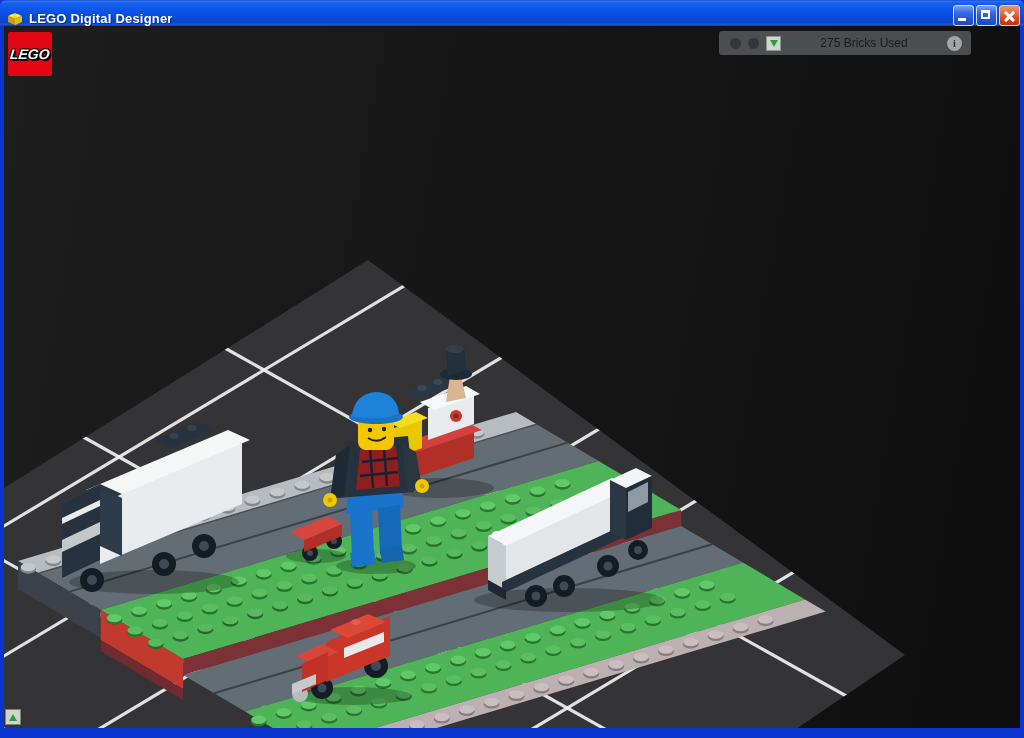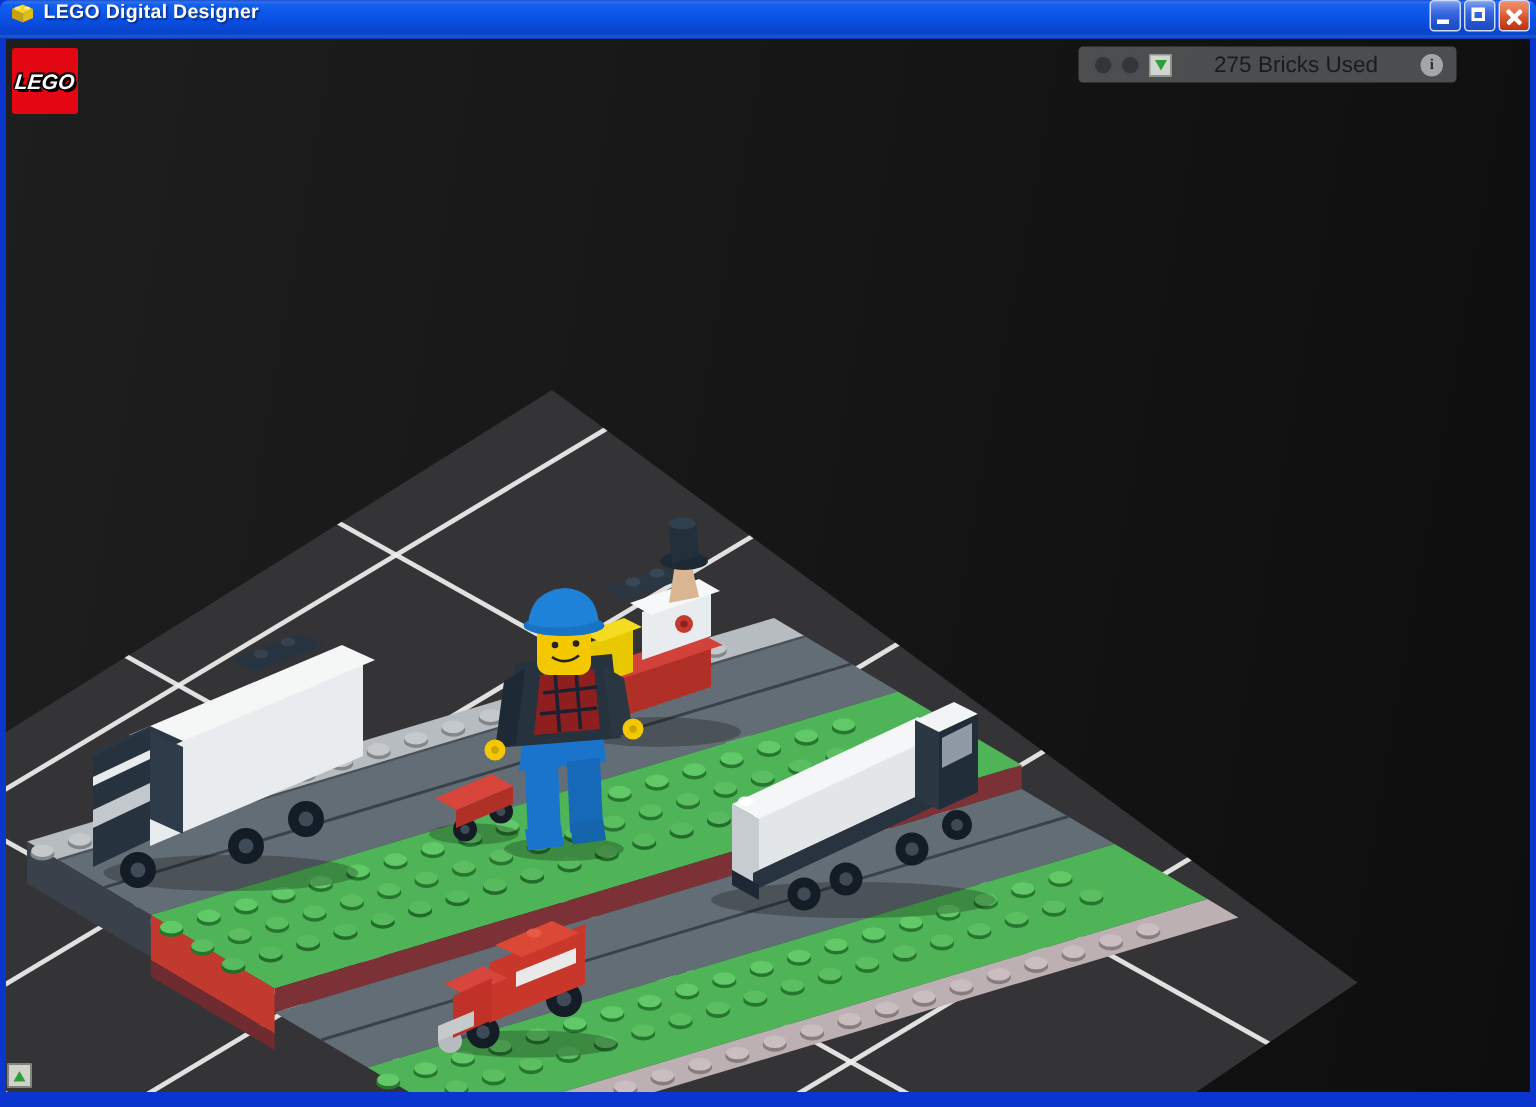--- a/index.html
+++ b/index.html
@@ -1,20 +1,20 @@
 <!DOCTYPE html>
 <html style="--xp-border: #0a36cf; --titlebar-top: #2e6ef2; --titlebar-mid: #0a50e4; --titlebar-bot: #0943c8; --close-top: #e8754f; --close-bot: #bb3410; --btn-top: #7da1ef; --btn-bot: #1d49bd; --sky-a: #1e1e1e; --sky-b: #0e0e0e; --plane: #343436; --grid-line: #efefef; --lego-red: #e30613; --bar-bg: rgba(112,114,118,0.62); --bar-text: #1b1b1b; --green-accent: #2e9e3c; --plate-green: #4fb457; --road-gray: #636d75; --brick-red: #c23a2e; --maroon: #7c3136; --navy: #26323e; --white-brick: #e9ecee; --yellow: #f2cf00; --minifig-blue: #1b74cc; --skin: #f4c800; --tan: #d9b691; --border-gray: #b6bcc0; --border-warm: #bcb0b2; --wheel: #141c25; --hub: #3e4a56;"><head>
 <meta charset="utf-8">
 <style>
   html,body{margin:0;padding:0;background:#3a3a3a;font-family:"Liberation Sans",sans-serif;}
   .window{position:relative;width:1024px;height:738px;background:var(--xp-border,#0a36cf);overflow:hidden;}
   
   .titlebar{
     position:absolute;left:0;top:0;width:1024px;height:26px;box-sizing:border-box;
-    display:flex;align-items:flex-start;padding:0 4px 0 6px;
+    display:flex;align-items:flex-end;padding:0 4px 0 6px;
     border-radius:6px 6px 0 0;
     background:linear-gradient(180deg,#1d53cf 0%,var(--titlebar-top,#2e6ef2) 6%,#1260ee 12%,var(--titlebar-mid,#0a50e4) 50%,var(--titlebar-bot,#0943c8) 86%,#1e57d8 94%,#0a37a8 100%);
   }
   .title-icon{width:18px;height:16px;margin-right:5px;flex:0 0 auto;}
   .title-text{color:#fff;font-size:13px;font-weight:bold;text-shadow:1px 1px 1px #0d2e86;letter-spacing:.2px;white-space:nowrap;}
   .win-controls{margin-left:auto;display:flex;gap:2px;}
   .winbtn{position:relative;width:21px;height:21px;border-radius:3px;border:1px solid #cfdcf8;padding:0;cursor:pointer;box-sizing:border-box;}
   .winbtn.bluebtn{background:linear-gradient(180deg,var(--btn-top,#7da1ef) 0%,#3b6ae0 35%,#2456d2 70%,var(--btn-bot,#1d49bd) 100%);}
   .winbtn.closebtn{background:linear-gradient(180deg,#f0926d 0%,var(--close-top,#e8754f) 30%,#d44b20 65%,var(--close-bot,#bb3410) 100%);}
   .glyph-min{position:absolute;left:4px;bottom:4px;width:8px;height:3px;background:#fff;}
@@ -36,21 +36,21 @@
     text-shadow:-1px -1px 0 #000,1px -1px 0 #000,-1px 1px 0 #000,1px 1px 0 #000,2px 2px 0 #000;
     transform:skewX(-6deg);}
   
   .status-bar{position:absolute;top:5px;right:49px;width:252px;height:24px;background:var(--bar-bg,rgba(112,114,118,0.62));
     border-radius:3px;display:flex;align-items:center;padding:0 9px;box-sizing:border-box;}
   .tb-circle{width:15px;height:15px;border-radius:50%;background:#343539;border:2px solid #4c4d52;box-sizing:border-box;margin-right:3px;flex:0 0 auto;cursor:default;}
   .tb-square{width:15px;height:15px;background:#d2d6d0;border:1px solid #8f948e;box-sizing:border-box;margin-left:2px;
     display:flex;align-items:center;justify-content:center;flex:0 0 auto;cursor:pointer;}
   .green-arrow{width:0;height:0;border-left:4px solid transparent;border-right:4px solid transparent;border-top:7px solid var(--green-accent,#2e9e3c);}
   .green-arrow.up{border-top:none;border-bottom:7px solid var(--green-accent,#2e9e3c);}
-  .tb-text{flex:1;text-align:center;font-size:15px;color:var(--bar-text,#1b1b1b);white-space:nowrap;}
+  .tb-text{flex:1;text-align:center;font-size:12px;color:var(--bar-text,#1b1b1b);white-space:nowrap;}
   .tb-info{width:15px;height:15px;border-radius:50%;background:#a3a6a8;color:#2c2c2c;font-size:10px;font-weight:bold;
     display:flex;align-items:center;justify-content:center;flex:0 0 auto;cursor:pointer;font-family:"Liberation Serif",serif;}
   
   .palette-btn{position:absolute;left:1px;bottom:3px;width:16px;height:16px;background:#d2d4cc;border:1px solid #80847c;
     box-sizing:border-box;display:flex;align-items:center;justify-content:center;cursor:pointer;}
   
   .f-plane{fill:var(--plane,#343436);}
   .f-gridline{stroke:var(--grid-line,#efefef);stroke-width:3.2;opacity:.93;}
   .f-green{fill:var(--plate-green,#4fb457);}
   .f-road{fill:var(--road-gray,#636d75);}

